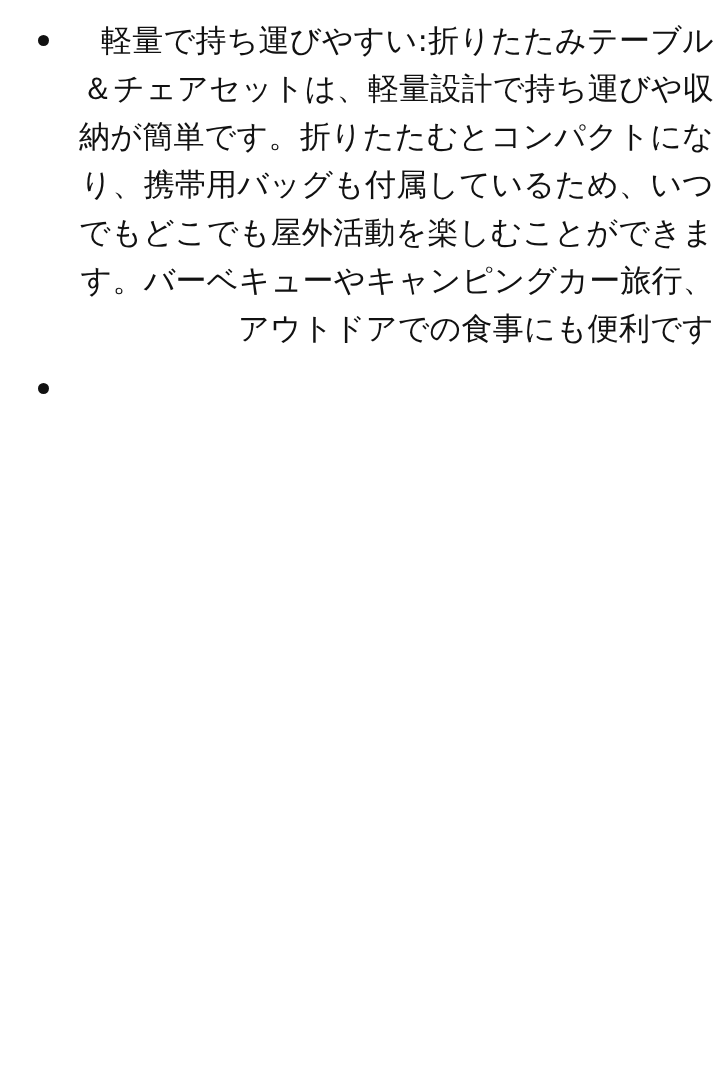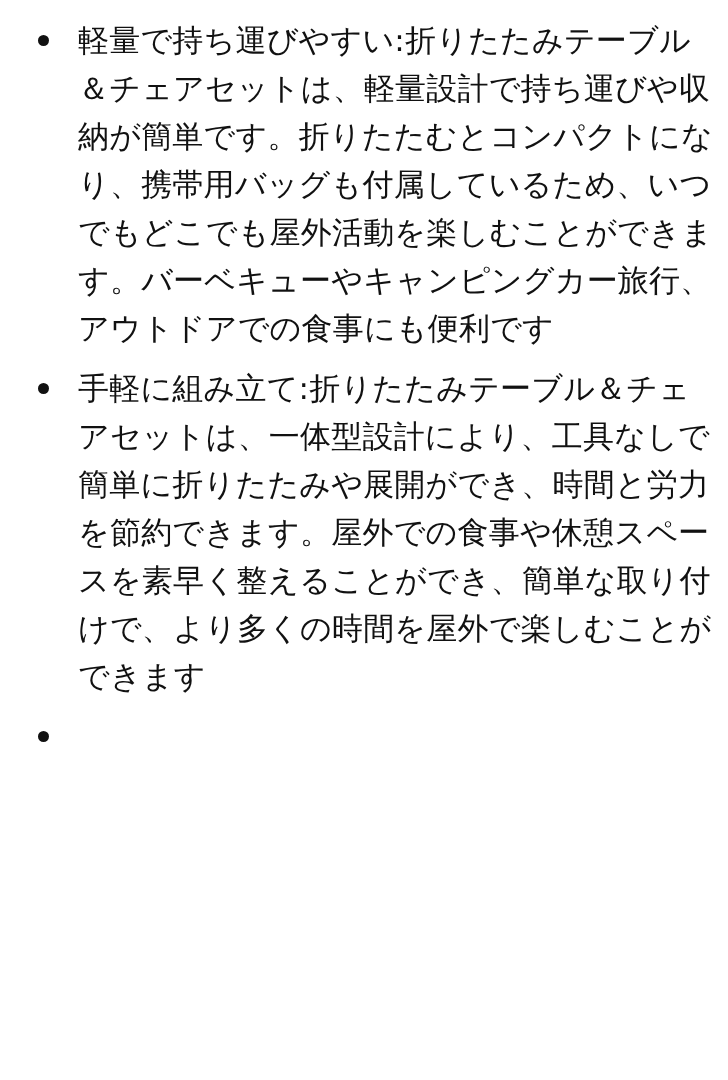--- a/index.html
+++ b/index.html
@@ -20,21 +20,21 @@
     padding: 0;
   }
   .feature-item {
     position: relative;
     padding-left: 78px;
     padding-right: 14px;
     margin: 0 0 12px 0;
     font-size: 31px;
     line-height: 48px;
     letter-spacing: 0.2px;
-    text-align: left;
+    text-align: right;
     word-break: break-all;
   }
   .feature-item:first-child {
     margin-top: 16px;
   }
   .bullet-marker {
     position: absolute;
     left: 38px;
     top: 19px;
     width: 11px;
@@ -46,18 +46,14 @@
 </head>
 <body>
 
 <ul class="feature-list">
   <li class="feature-item">
     <span class="bullet-marker"></span>
     <span>軽量で持ち運びやすい:折りたたみテーブル＆チェアセットは、軽量設計で持ち運びや収納が簡単です。折りたたむとコンパクトになり、携帯用バッグも付属しているため、いつでもどこでも屋外活動を楽しむことができます。バーベキューやキャンピングカー旅行、アウトドアでの食事にも便利です</span>
   </li>
   <li class="feature-item">
     <span class="bullet-marker"></span>
-    <span>手軽に組み立て:折りたたみテーブル＆チェアセットは、一体型設計により、工具なしで簡単に折りたたみや展開ができ、時間と労力を節約できます。屋外での食事や休憩スペースを素早く整えることができ、簡単な取り付けで、より多くの時間を屋外で楽しむことができます</span>
-  </li>
-  <li class="feature-item">
-    <span class="bullet-marker"></span>
   </li>
 </ul>
 
 </body></html>

